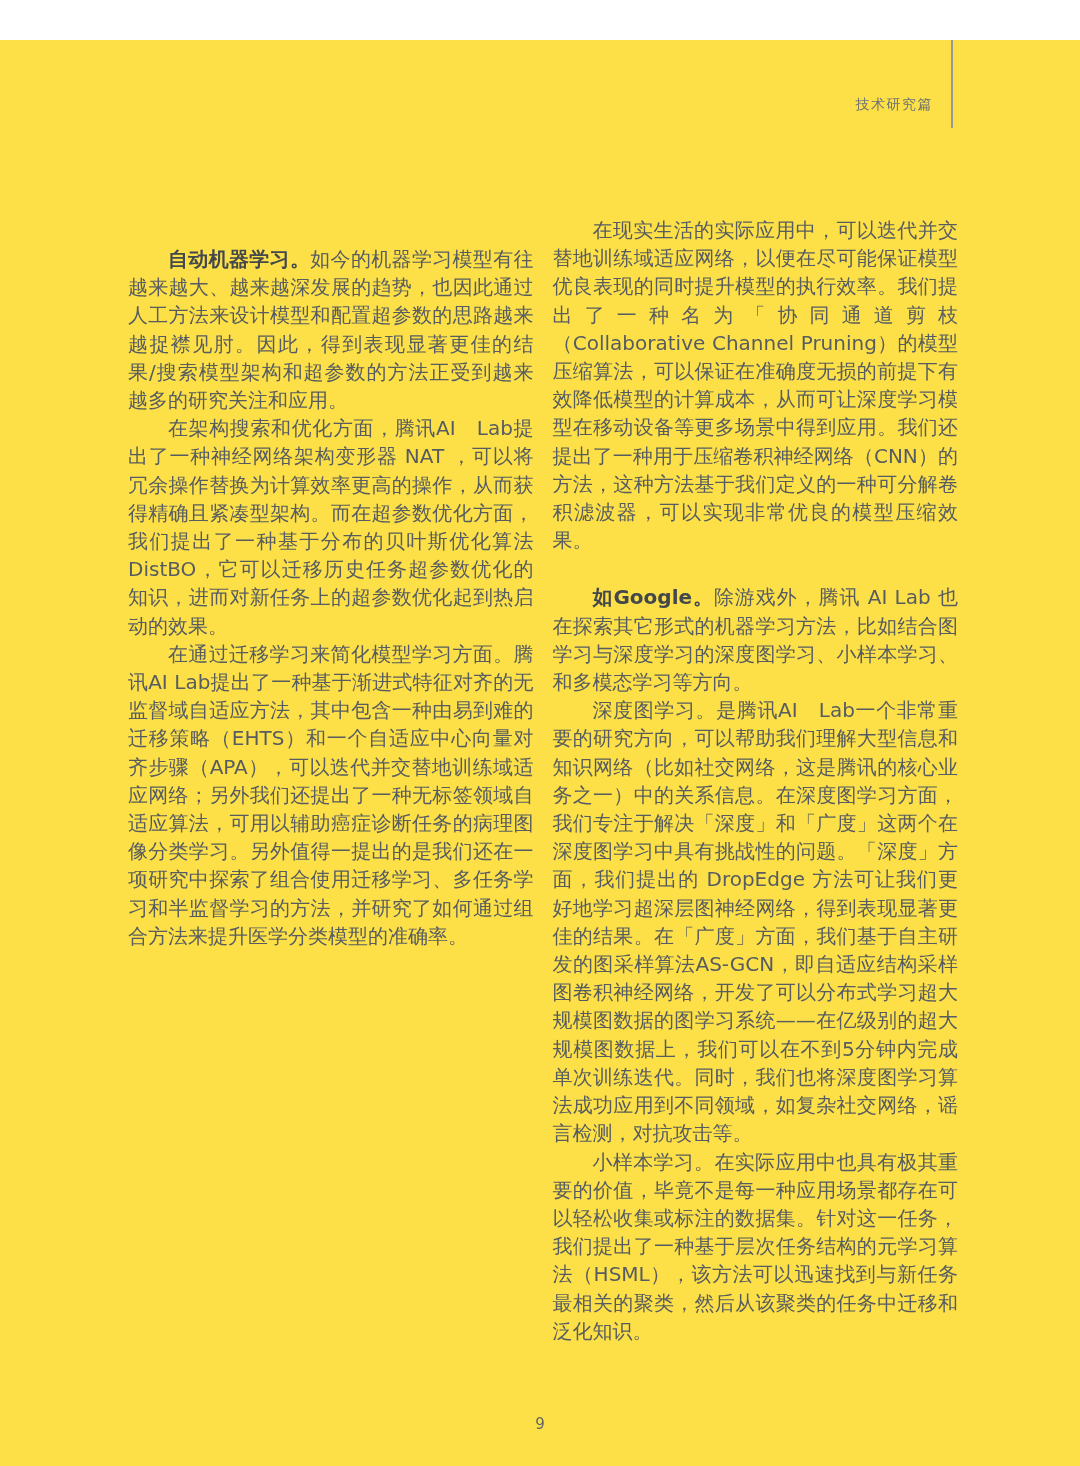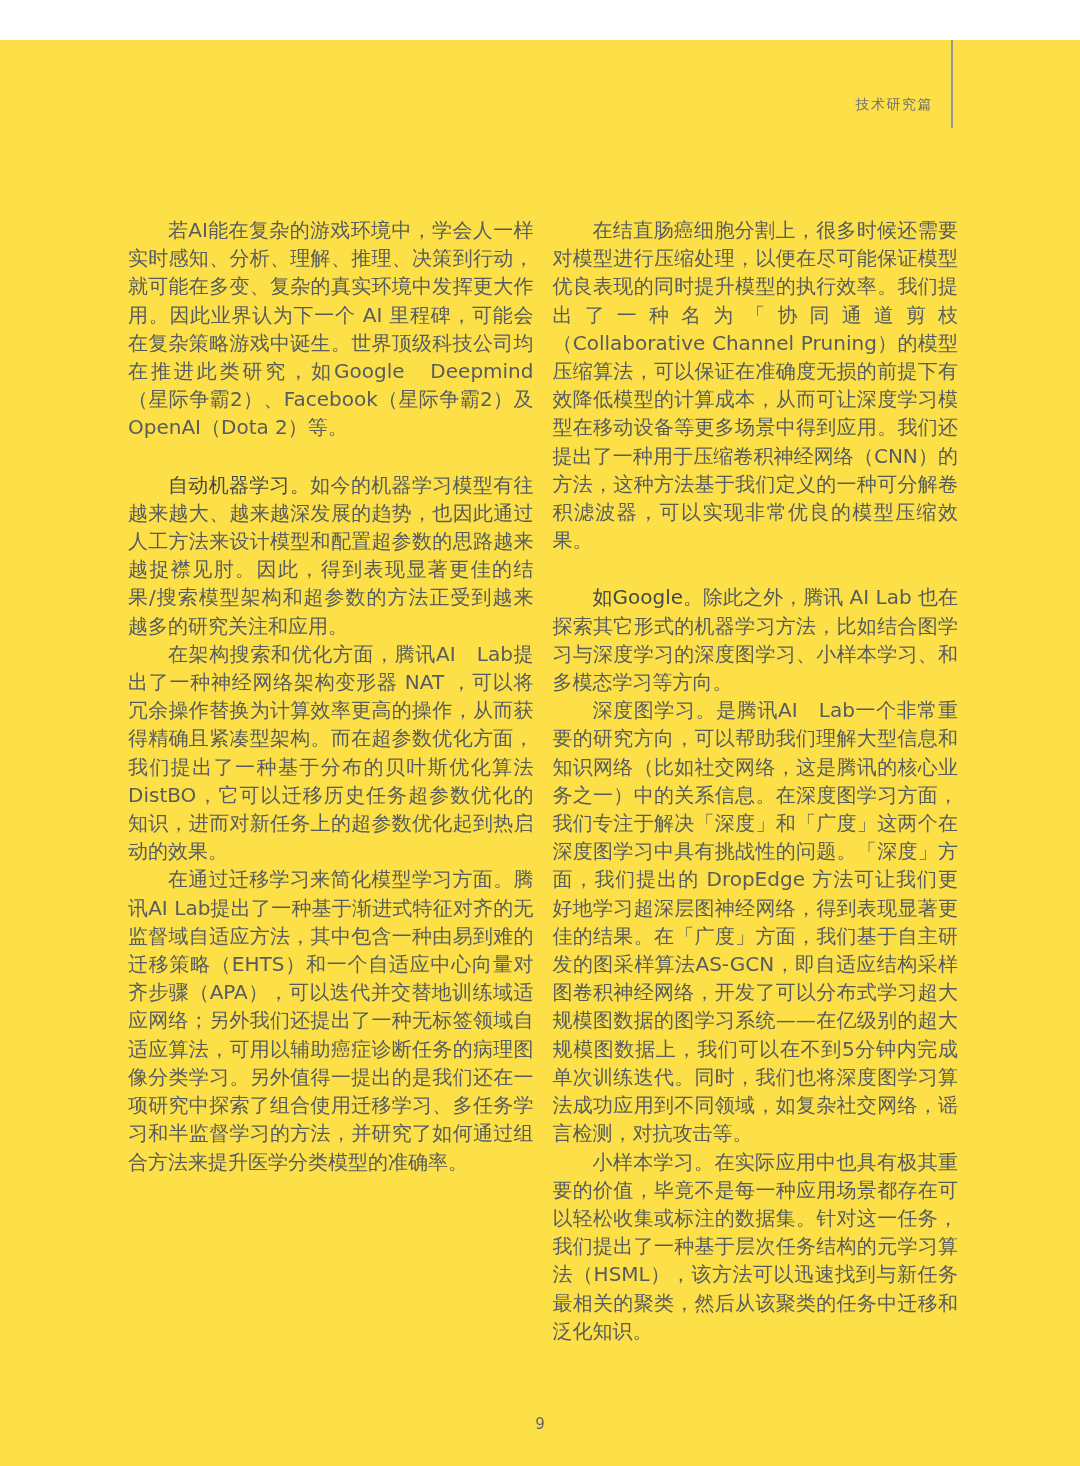--- a/index.html
+++ b/index.html
@@ -43,21 +43,21 @@
     line-height: 28.2px;
     color: #575c61;
     text-align: justify;
   }
   .para {
     margin: 0;
     text-indent: 2em;
   }
   .para.spaced { margin-top: 29px; }
   .lead {
-    font-weight: normal;
+    font-weight: bold;
     color: #43484d;
   }
   .footer {
     position: absolute;
     top: 1375px;
     left: 0;
     width: 100%;
     text-align: center;
     font-size: 15px;
     color: #606468;
@@ -68,35 +68,34 @@
 
 <div class="page">
 
   <div class="header-title">技术研究篇</div>
 
   <div class="header-rule"></div>
 
   <div class="content">
 
     <div class="column">
-      <p class="para"><span>若AI能在复杂的游戏环境中，学会人一样实时感知、分析、理解、推理、决策到行动，就可能在多变、复杂的真实环境中发挥更大作用。因此业界认为下一个 AI 里程碑，可能会在复杂策略游戏中诞生。世界顶级科技公司均在推进此类研究，如Google　Deepmind（星际争霸2）、Facebook（星际争霸2）及OpenAI（Dota 2）等。</span></p>
 
 
       <p class="para spaced"><b class="lead">自动机器学习。</b><span>如今的机器学习模型有往越来越大、越来越深发展的趋势，也因此通过人工方法来设计模型和配置超参数的思路越来越捉襟见肘。因此，得到表现显著更佳的结果/搜索模型架构和超参数的方法正受到越来越多的研究关注和应用。</span></p>
 
       <p class="para"><span>在架构搜索和优化方面，腾讯AI　Lab提出了一种神经网络架构变形器 NAT ，可以将冗余操作替换为计算效率更高的操作，从而获得精确且紧凑型架构。而在超参数优化方面，我们提出了一种基于分布的贝叶斯优化算法　　DistBO，它可以迁移历史任务超参数优化的知识，进而对新任务上的超参数优化起到热启动的效果。</span></p>
 
       <p class="para"><span>在通过迁移学习来简化模型学习方面。腾讯AI Lab提出了一种基于渐进式特征对齐的无监督域自适应方法，其中包含一种由易到难的迁移策略（EHTS）和一个自适应中心向量对齐步骤（APA），可以迭代并交替地训练域适应网络；另外我们还提出了一种无标签领域自适应算法，可用以辅助癌症诊断任务的病理图像分类学习。另外值得一提出的是我们还在一项研究中探索了组合使用迁移学习、多任务学习和半监督学习的方法，并研究了如何通过组合方法来提升医学分类模型的准确率。</span></p>
     </div>
 
     <div class="column">
-      <p class="para"><span>在结直肠癌细胞分割上，很多时候还需要对模型进行压缩处理，以便在尽可能保证模型优良表现的同时提升模型的执行效率。我们提出了一种名为「协同通道剪枝（Collaborative Channel Pruning）的模型压缩算法，可以保证在准确度无损的前提下有效降低模型的计算成本，从而可让深度学习模型在移动设备等更多场景中得到应用。我们还提出了一种用于压缩卷积神经网络（CNN）的方法，这种方法基于我们定义的一种可分解卷积滤波器，可以实现非常优良的模型压缩效果。</span></p>
+      <p class="para"><span>在现实生活的实际应用中，可以迭代并交替地训练域适应网络，以便在尽可能保证模型优良表现的同时提升模型的执行效率。我们提出了一种名为「协同通道剪枝（Collaborative Channel Pruning）的模型压缩算法，可以保证在准确度无损的前提下有效降低模型的计算成本，从而可让深度学习模型在移动设备等更多场景中得到应用。我们还提出了一种用于压缩卷积神经网络（CNN）的方法，这种方法基于我们定义的一种可分解卷积滤波器，可以实现非常优良的模型压缩效果。</span></p>
 
 
-      <p class="para spaced"><b class="lead">如Google。</b><span>除此之外，腾讯 AI Lab 也在探索其它形式的机器学习方法，比如结合图学习与深度学习的深度图学习、小样本学习、和多模态学习等方向。</span></p>
+      <p class="para spaced"><b class="lead">如Google。</b><span>除游戏外，腾讯 AI Lab 也在探索其它形式的机器学习方法，比如结合图学习与深度学习的深度图学习、小样本学习、和多模态学习等方向。</span></p>
 
       <p class="para"><span>深度图学习。是腾讯AI　Lab一个非常重要的研究方向，可以帮助我们理解大型信息和知识网络（比如社交网络，这是腾讯的核心业务之一）中的关系信息。在深度图学习方面，我们专注于解决「深度」和「广度」这两个在深度图学习中具有挑战性的问题。「深度」方面，我们提出的 DropEdge 方法可让我们更好地学习超深层图神经网络，得到表现显著更佳的结果。在「广度」方面，我们基于自主研发的图采样算法AS-GCN，即自适应结构采样图卷积神经网络，开发了可以分布式学习超大规模图数据的图学习系统——在亿级别的超大规模图数据上，我们可以在不到5分钟内完成单次训练迭代。同时，我们也将深度图学习算法成功应用到不同领域，如复杂社交网络，谣言检测，对抗攻击等。</span></p>
 
       <p class="para"><span>小样本学习。在实际应用中也具有极其重要的价值，毕竟不是每一种应用场景都存在可以轻松收集或标注的数据集。针对这一任务，我们提出了一种基于层次任务结构的元学习算法（HSML），该方法可以迅速找到与新任务最相关的聚类，然后从该聚类的任务中迁移和泛化知识。</span></p>
     </div>
 
   </div>
 
   <div class="footer">
     <span>9</span>

